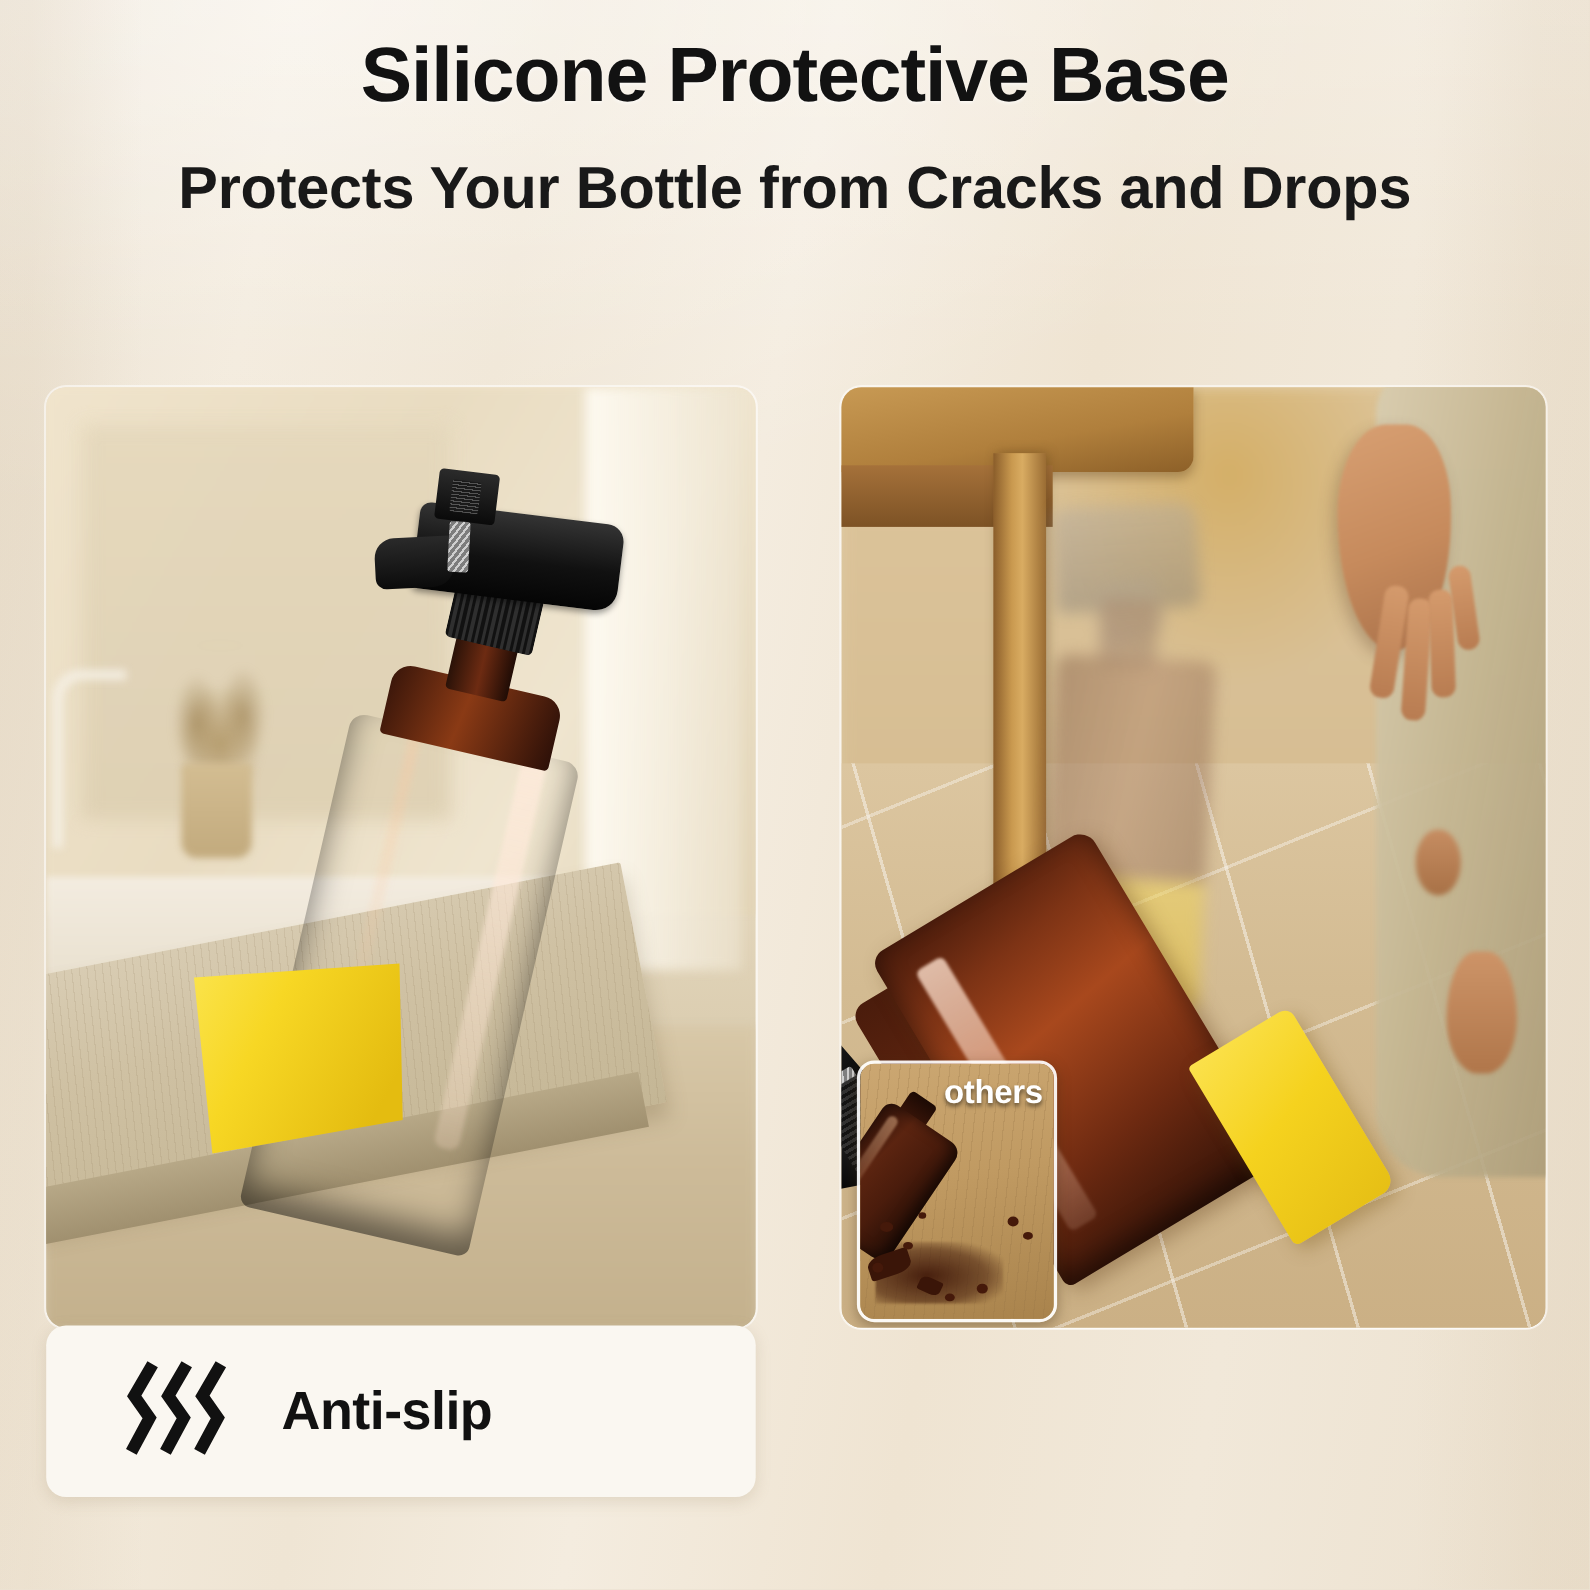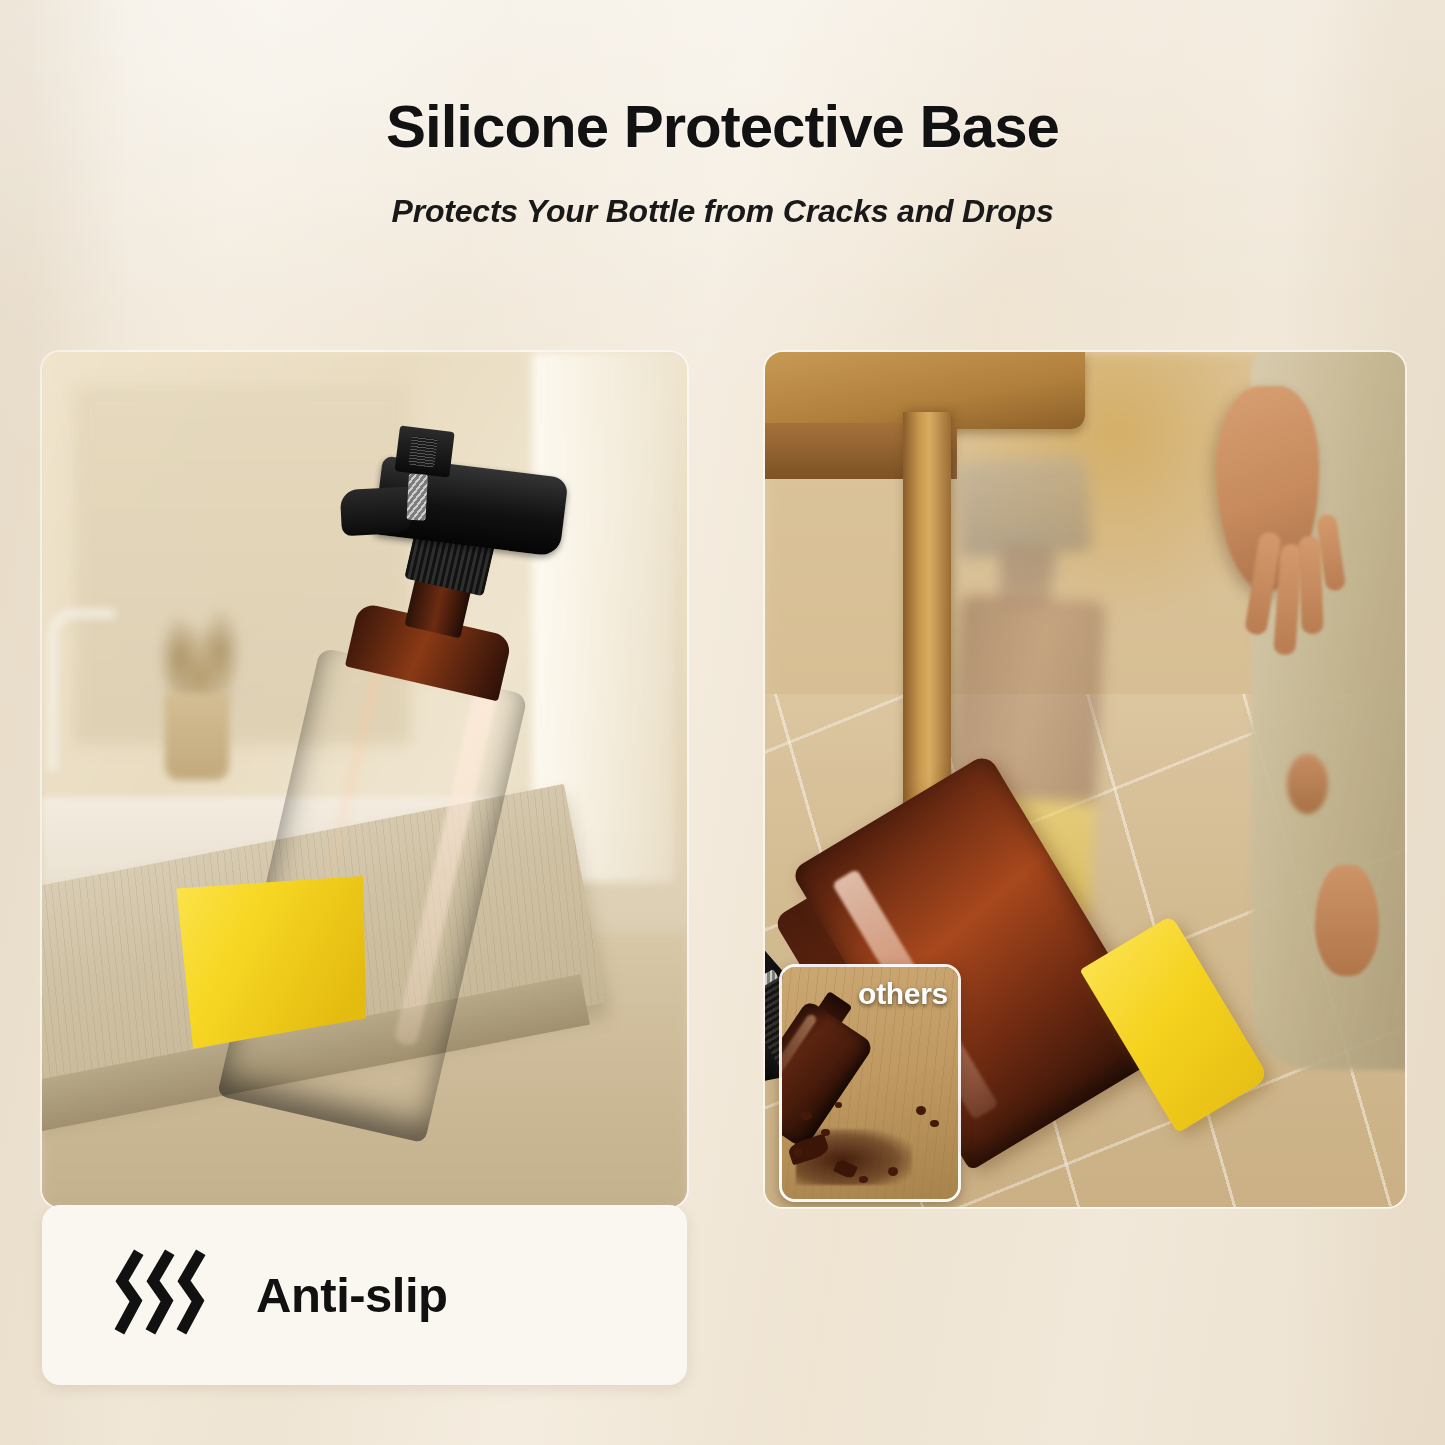--- a/index.html
+++ b/index.html
@@ -19,28 +19,28 @@
     background:
       linear-gradient(90deg, rgba(210,190,160,.18) 0 2%, rgba(255,255,255,0) 9%),
       linear-gradient(270deg, rgba(210,190,160,.16) 0 3%, rgba(255,255,255,0) 11%),
       linear-gradient(180deg, rgba(255,255,255,.25) 0%, rgba(255,255,255,0) 22%);
     pointer-events:none;
   }
 
   
   .header{position:absolute;left:0;top:0;width:1445px;text-align:center;}
   .title{
-    margin:0;padding-top:96px;
-    font-size:60px;line-height:1.02;font-weight:700;letter-spacing:-1px;
+    margin:0;padding-top:33px;
+    font-size:70px;line-height:1.02;font-weight:700;letter-spacing:-1px;
     color:#121212;
     text-shadow:0 2px 3px rgba(255,255,255,.55);
   }
   .subtitle{
     margin:0;padding-top:36px;
-    font-size:32px;font-weight:700;color:#191919;letter-spacing:-.2px;font-style:italic;
+    font-size:54px;font-weight:700;color:#191919;letter-spacing:-.2px;
   }
 
   
   .card{
     position:absolute;border-radius:18px;overflow:hidden;
     box-shadow:0 1px 0 rgba(255,255,255,.85), 0 0 0 2px rgba(255,255,255,.55);
   }
   .card-left{left:42px;top:352px;width:645px;height:855px;}
   .card-right{left:765px;top:352px;width:640px;height:855px;}
 
@@ -396,21 +396,21 @@
   .d8{left:30%;top:58%;width:4%;height:2.6%;}
   .i-label{
     position:absolute;right:10px;top:10px;
     font-size:30px;font-weight:700;color:#ffffff;
     text-shadow:0 2px 4px rgba(0,0,0,.55);
     letter-spacing:-.3px;
   }
 
   
   .panel{
-    position:absolute;height:180px;border-radius:18px;
+    position:absolute;height:156px;border-radius:18px;
     background:#faf7f1;
     box-shadow:0 4px 14px rgba(150,128,95,.20);
     display:flex;align-items:center;
   }
   .panel-left{left:42px;top:1205px;width:645px;}
   .panel-right{left:765px;top:1205px;width:640px;}
   .panel .ico{
     width:120px;display:flex;align-items:center;justify-content:center;flex:0 0 auto;
   }
   .panel .ftxt{

